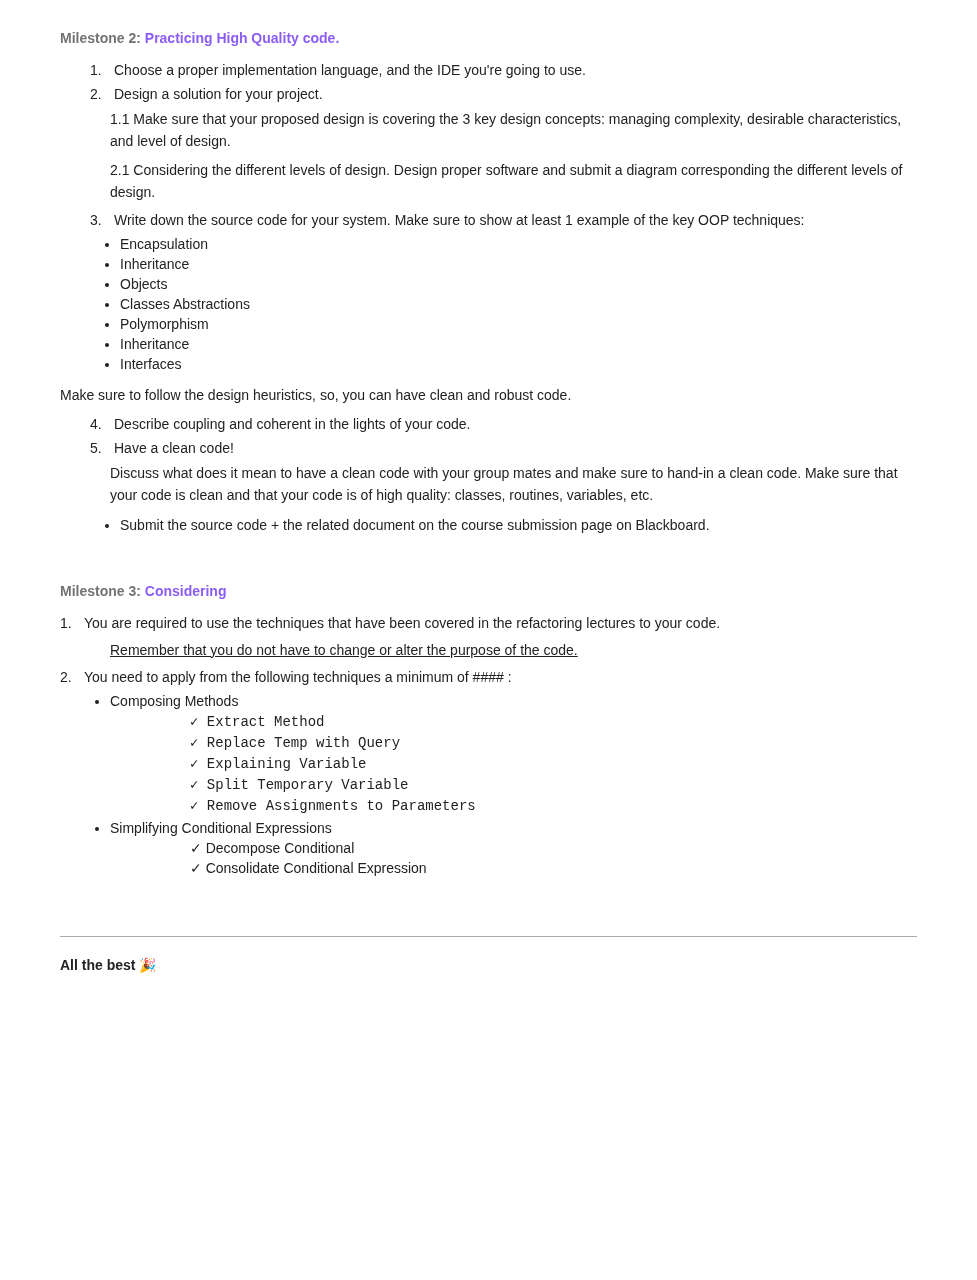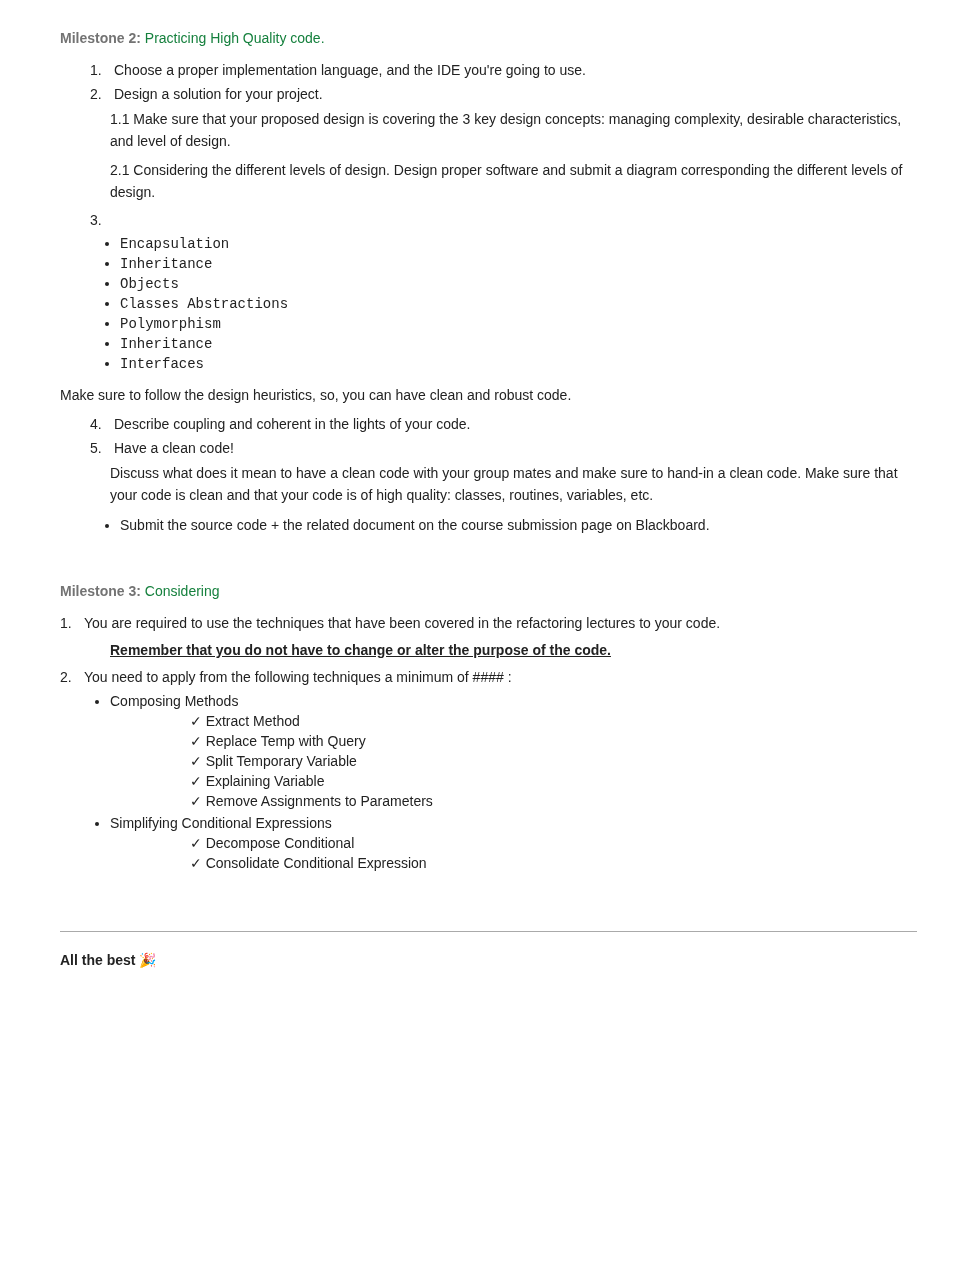--- a/index.html
+++ b/index.html
@@ -21,28 +21,27 @@
     .milestone-heading {
       margin-bottom: 16px;
     }
 
     .milestone-label {
       color: #737373;
       font-weight: bold;
     }
 
     .milestone-title {
-      font-weight: normal;
-      color: #15803d;
+      font-weight: bold;
+      color: #8b5cf6;
     }
 
     .bullet-item {
       list-style-type: disc;
       margin-bottom: 4px;
-      font-family: Liberation Mono, monospace;
     }
 
     .para {
       margin-bottom: 10px;
       line-height: 1.6;
     }
 
     .indent-text {
       margin-left: 50px;
       margin-top: 6px;
@@ -53,21 +52,21 @@
     .section-gap {
       margin-bottom: 24px;
     }
 
     .large-gap {
       margin-bottom: 50px;
     }
 
     .underline-bold {
       text-decoration: underline;
-      font-weight: bold;
+      font-weight: normal;
       text-align: center;
     }
 
     .check-item {
       margin-bottom: 4px;
     }
 
     .check-item::before {
       content: "✓ ";
       color: #222;
@@ -112,20 +111,21 @@
   <div class="indent-text">
     <span style="font-weight:normal;text-align:center;">1.1 </span><span>Make sure that your proposed design is covering the 3 key design concepts: managing complexity, desirable characteristics, and level of design.</span>
   </div>
 
   <div class="indent-text">
     <span style="font-weight:normal;">2.1 </span><span>Considering the different levels of design. Design proper software and submit a diagram corresponding the different levels of design.</span>
   </div>
 
   <div style="display:flex; margin-bottom:8px; margin-left:30px; margin-top:8px;">
     <span style="min-width:24px;">3.</span>
+    <span>Write down the source code for your system. Make sure to show at least 1 example of the key OOP techniques:</span>
   </div>
 
   <ul style="margin-left:60px; list-style-type: disc; margin-bottom:12px;">
     <li class="bullet-item">Encapsulation</li>
     <li class="bullet-item">Inheritance</li>
     <li class="bullet-item">Objects</li>
     <li class="bullet-item">Classes Abstractions</li>
     <li class="bullet-item">Polymorphism</li>
     <li class="bullet-item">Inheritance</li>
     <li class="bullet-item">Interfaces</li>
@@ -171,25 +171,25 @@
   </div>
 
   <div style="display:flex; margin-bottom:8px; margin-top:8px;">
     <span style="min-width:24px;">2.</span>
     <span>You need to apply from the following techniques a minimum of #### :</span>
   </div>
 
   <ul style="margin-left:50px; list-style-type: disc; margin-bottom:6px;">
     <li>
       <span>Composing Methods</span>
-      <ul style="list-style-type: none; margin-left: 80px; margin-top:4px;">
+      <ul style="list-style-type: none; margin-left: 80px; margin-top:4px;font-family:Liberation Mono, monospace;">
         <li class="check-item">Extract Method</li>
         <li class="check-item">Replace Temp with Query</li>
+        <li class="check-item">Explaining Variable</li>
         <li class="check-item">Split Temporary Variable</li>
-        <li class="check-item">Explaining Variable</li>
         <li class="check-item">Remove Assignments to Parameters</li>
       </ul>
     </li>
   </ul>
 
   <ul style="margin-left:50px; list-style-type: disc; margin-bottom:6px; margin-top:6px;">
     <li>
       <span>Simplifying Conditional Expressions</span>
       <ul style="list-style-type: none; margin-left: 80px; margin-top:4px;">
         <li class="check-item">Decompose Conditional</li>

